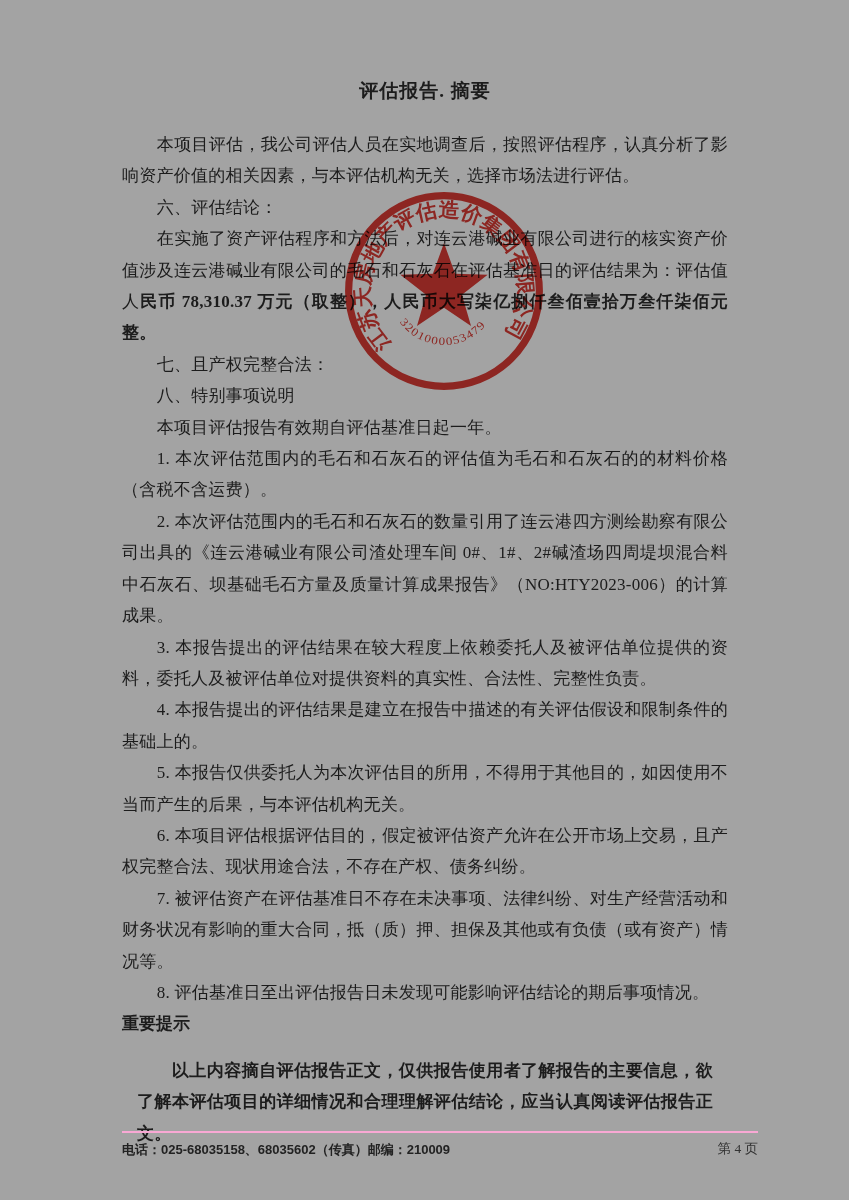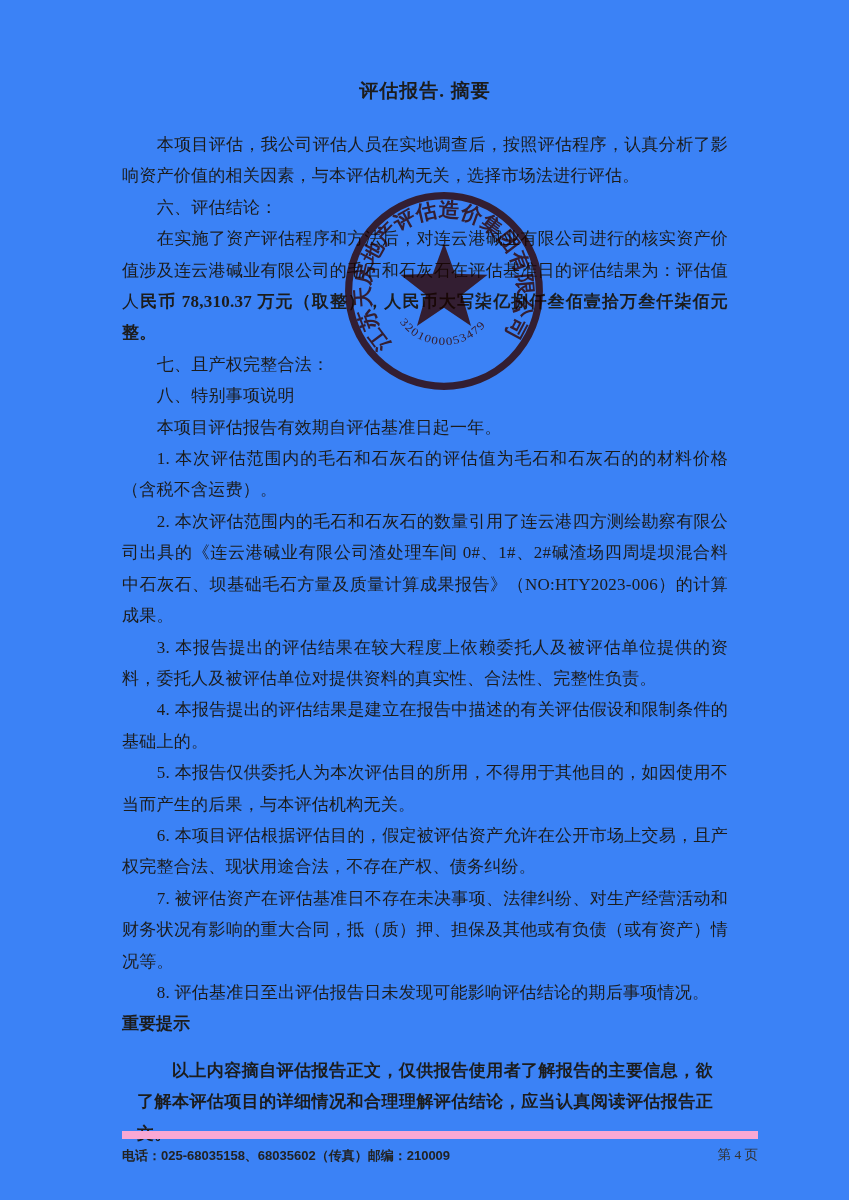--- a/index.html
+++ b/index.html
@@ -1,19 +1,19 @@
 <!DOCTYPE html>
 <html><head>
 <meta charset="utf-8">
 <style>
   html,body{margin:0;padding:0;background:#ffffff;}
   .page{
     position:relative;
     width:849px;height:1200px;
-    background:#3b82f6;
+    background:#a3a3a3;
     overflow:hidden;
     font-family:"Liberation Serif","DejaVu Serif",serif;
     color:#1c1c1c;
   }
   .content{
     position:absolute;
     left:122px;top:78px;
     width:606px;
   }
   .doc-title{
@@ -60,21 +60,21 @@
   .seal svg{width:100%;height:100%;}
   .seal .ring{fill:none;stroke:#d9251d;stroke-width:7;}
   .seal .star{fill:#d9251d;}
   .seal text{fill:#d9251d;font-family:"Liberation Serif","DejaVu Serif",serif;}
   .seal .company-arc{font-size:20px;font-weight:bold;}
   .seal .number-arc{font-size:11px;letter-spacing:1px;}
   .footer{
     position:absolute;
     left:122px;top:1131px;
     width:636px;
-    border-top:8px solid #f9a8d4;
+    border-top:2px solid #f9a8d4;
     padding-top:5px;
     display:flex;
     justify-content:space-between;
     align-items:flex-start;
     font-family:"Liberation Sans","DejaVu Sans",sans-serif;
   }
   .footer-left{
     font-size:13px;
     font-weight:bold;
     line-height:23px;

